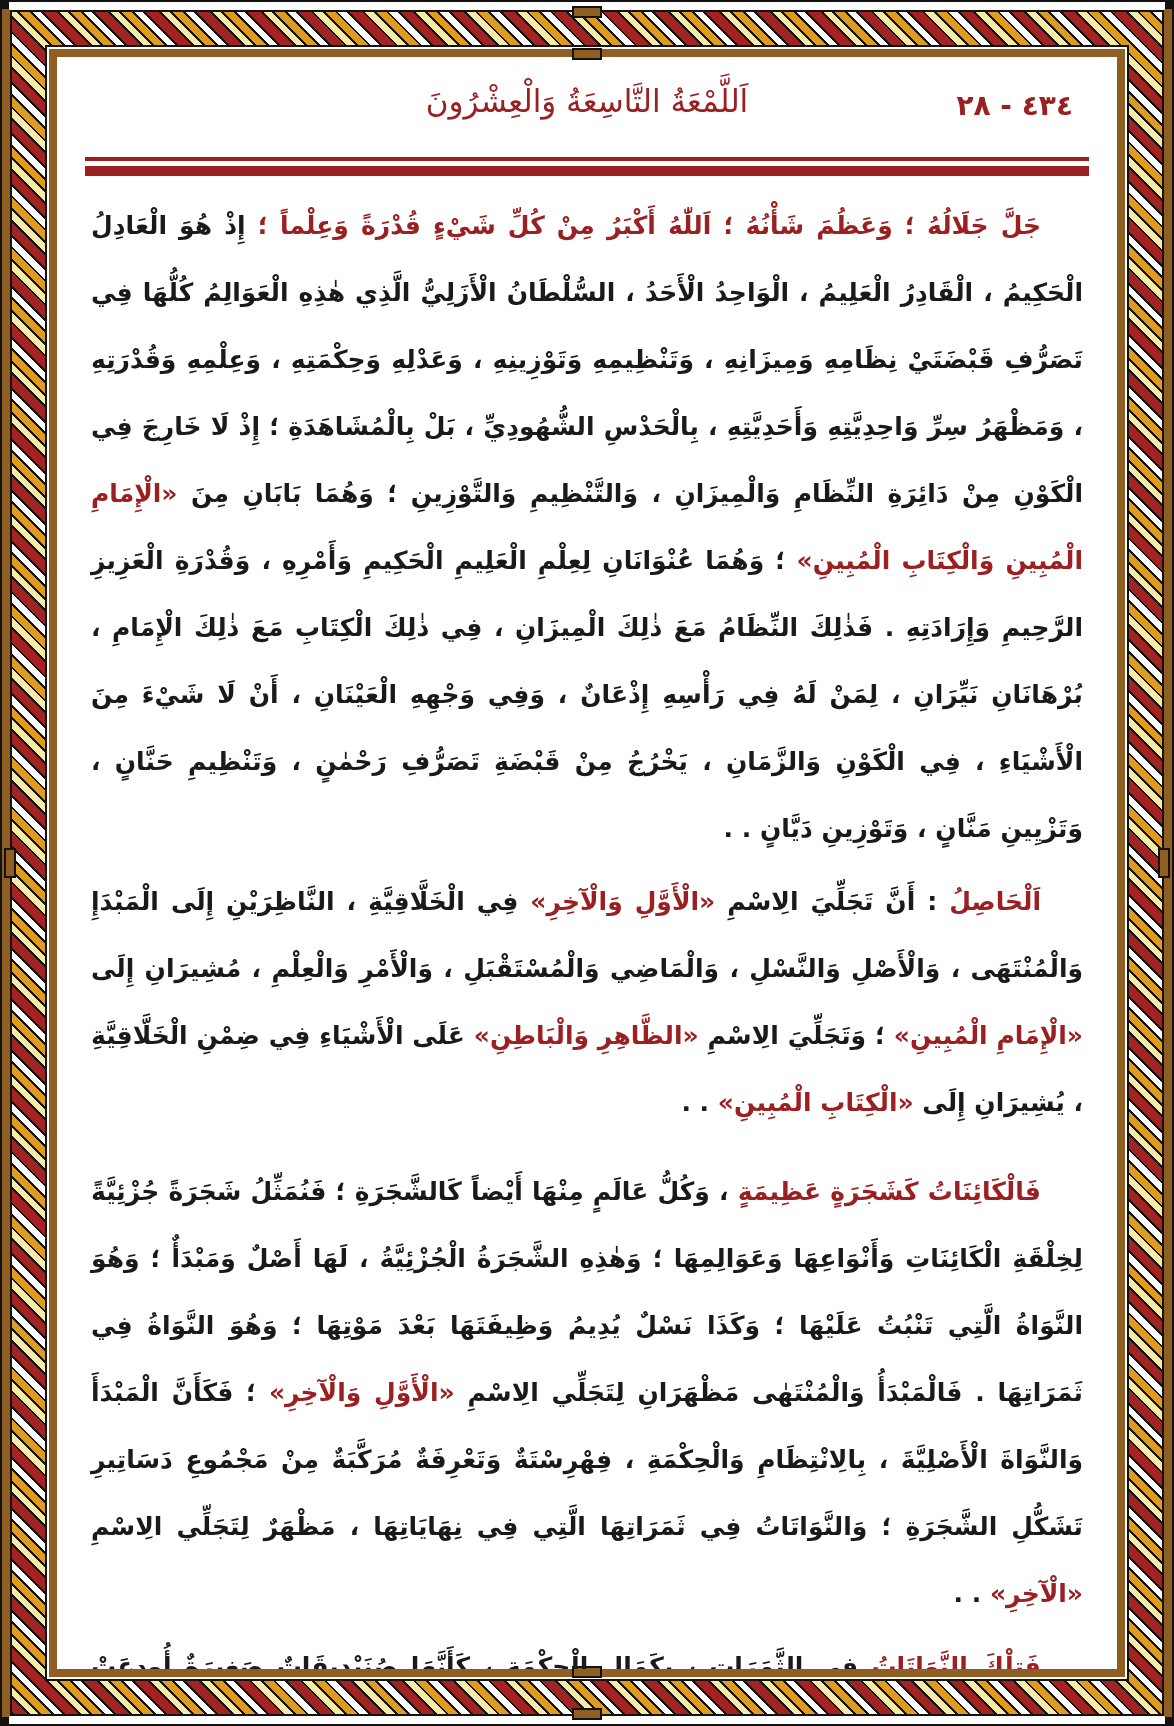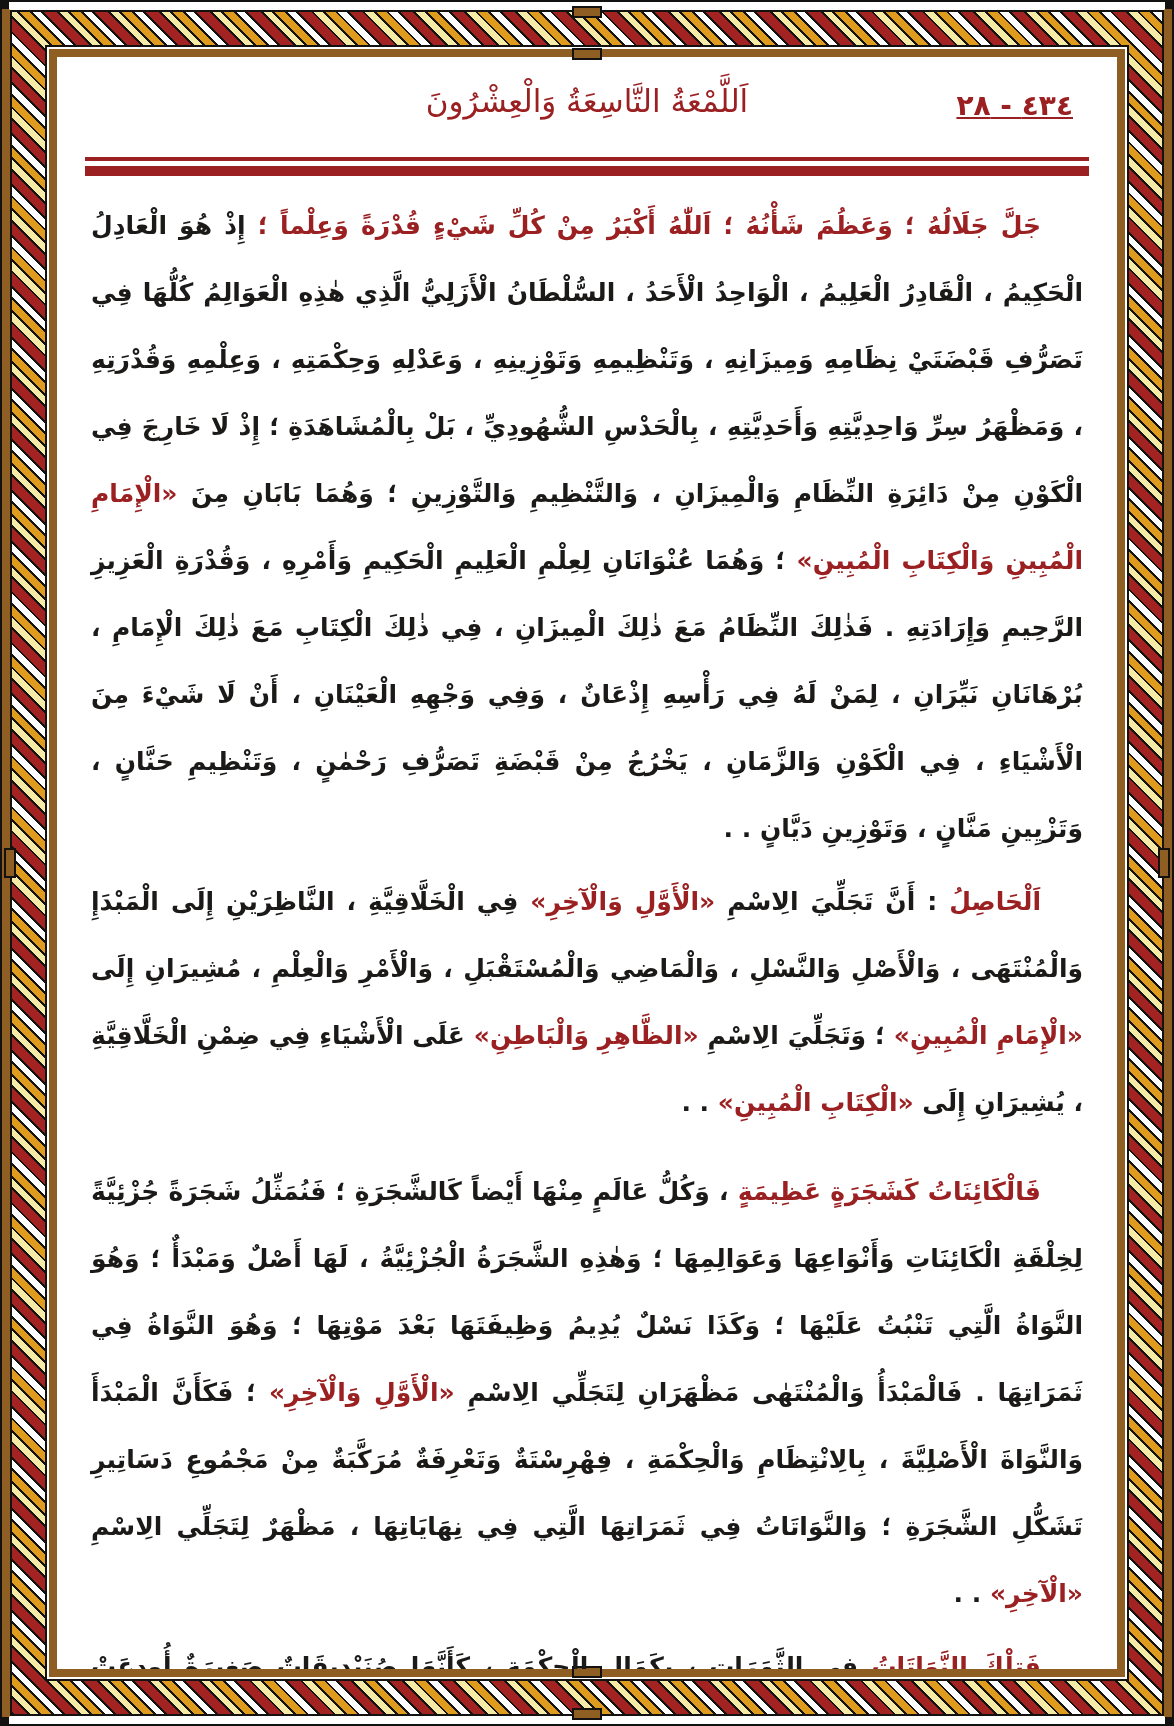--- a/index.html
+++ b/index.html
@@ -80,21 +80,21 @@
   .page-number{
     position:absolute;
     left:22px;top:14px;            
     right:auto;
     direction:rtl;
     font-size:28px;font-weight:bold;
     color:var(--accent,#9b2022);
     letter-spacing:2px;
   }
   
-  .page-number{left:auto;right:16px;text-decoration:underline;}
+  .page-number{left:auto;right:16px;}
   .page-title{
     position:absolute;
     left:50%;transform:translateX(-50%);
     top:8px;
     white-space:nowrap;
     font-size:31px;font-weight:normal;
     color:var(--accent,#9b2022);
   }
   .rule{margin-top:16px;}
   .rule-thin{height:4px;background:var(--accent,#9b2022);}

